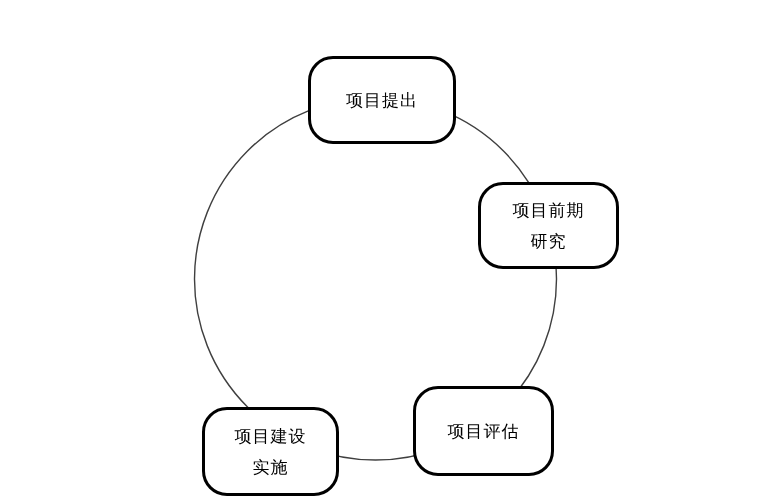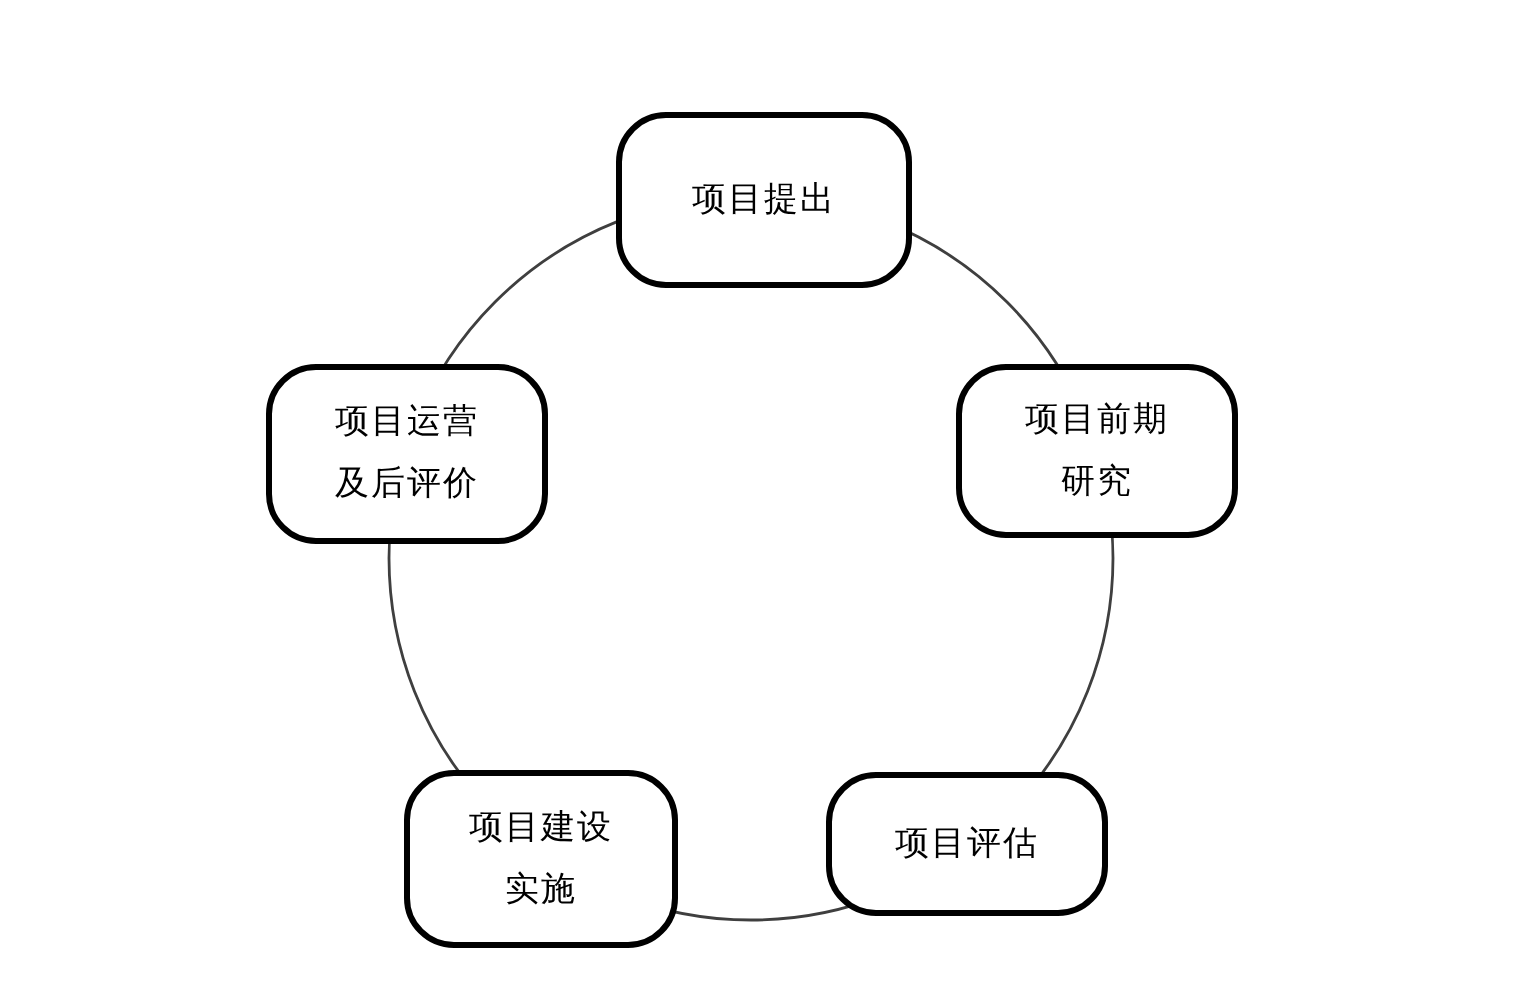--- a/index.html
+++ b/index.html
@@ -34,22 +34,22 @@
     align-items: center;
     justify-content: center;
     color: var(--text-color, #000000);
     font-size: 17px;
     line-height: 31px;
     letter-spacing: 1px;
     text-align: center;
   }
   .pos-top          { left: 308px; top: 56px;  width: 148px; height: 88px; }
   .pos-right        { left: 478px; top: 182px; width: 141px; height: 87px; text-align: right; }
-  .pos-bottom-right { left: 413px; top: 386px; width: 141px; height: 72px; }
-  .pos-bottom-left  { left: 202px; top: 385px; width: 137px; height: 89px; }
+  .pos-bottom-right { left: 413px; top: 386px; width: 141px; height: 90px; }
+  .pos-bottom-left  { left: 202px; top: 407px; width: 137px; height: 89px; }
   .pos-left         { left: 133px; top: 182px; width: 141px; height: 90px; }
 </style>
 </head>
 <body>
 
 <div class="canvas">
 
   <svg class="circle-layer" viewBox="0 0 764 498" xmlns="http://www.w3.org/2000/svg">
     <circle cx="375.5" cy="279" r="181" fill="none" stroke-width="1.4" stroke="#3f3f3f"></circle>
   </svg>
@@ -65,18 +65,14 @@
 
   <div class="node pos-bottom-right">
     <span class="line">项目评估</span>
   </div>
 
   <div class="node pos-bottom-left">
     <span class="line">项目建设</span>
     <span class="line">实施</span>
   </div>
 
-  <div class="node pos-left">
-    <span class="line">项目运营</span>
-    <span class="line">及后评价</span>
-  </div>
 
 </div>
 
 </body></html>

